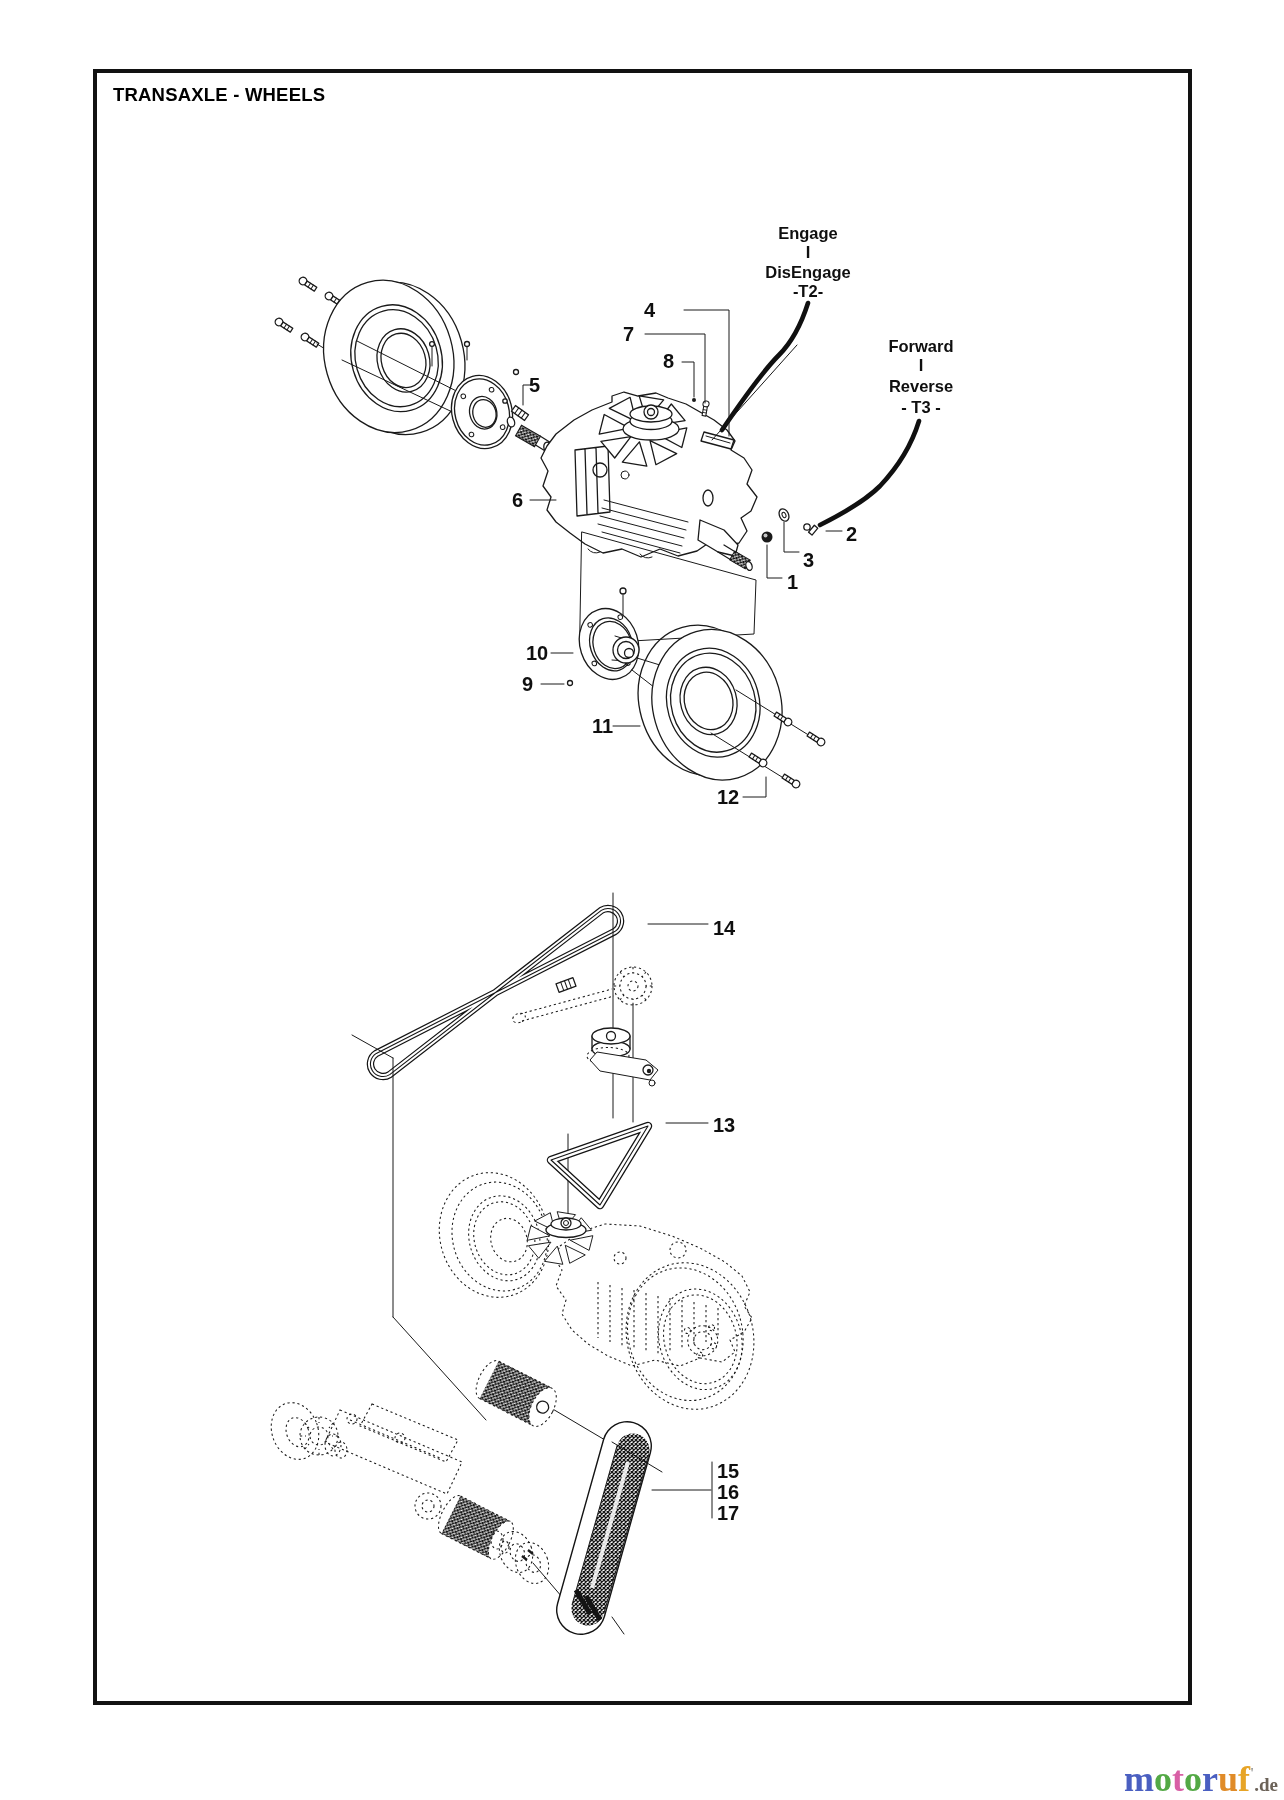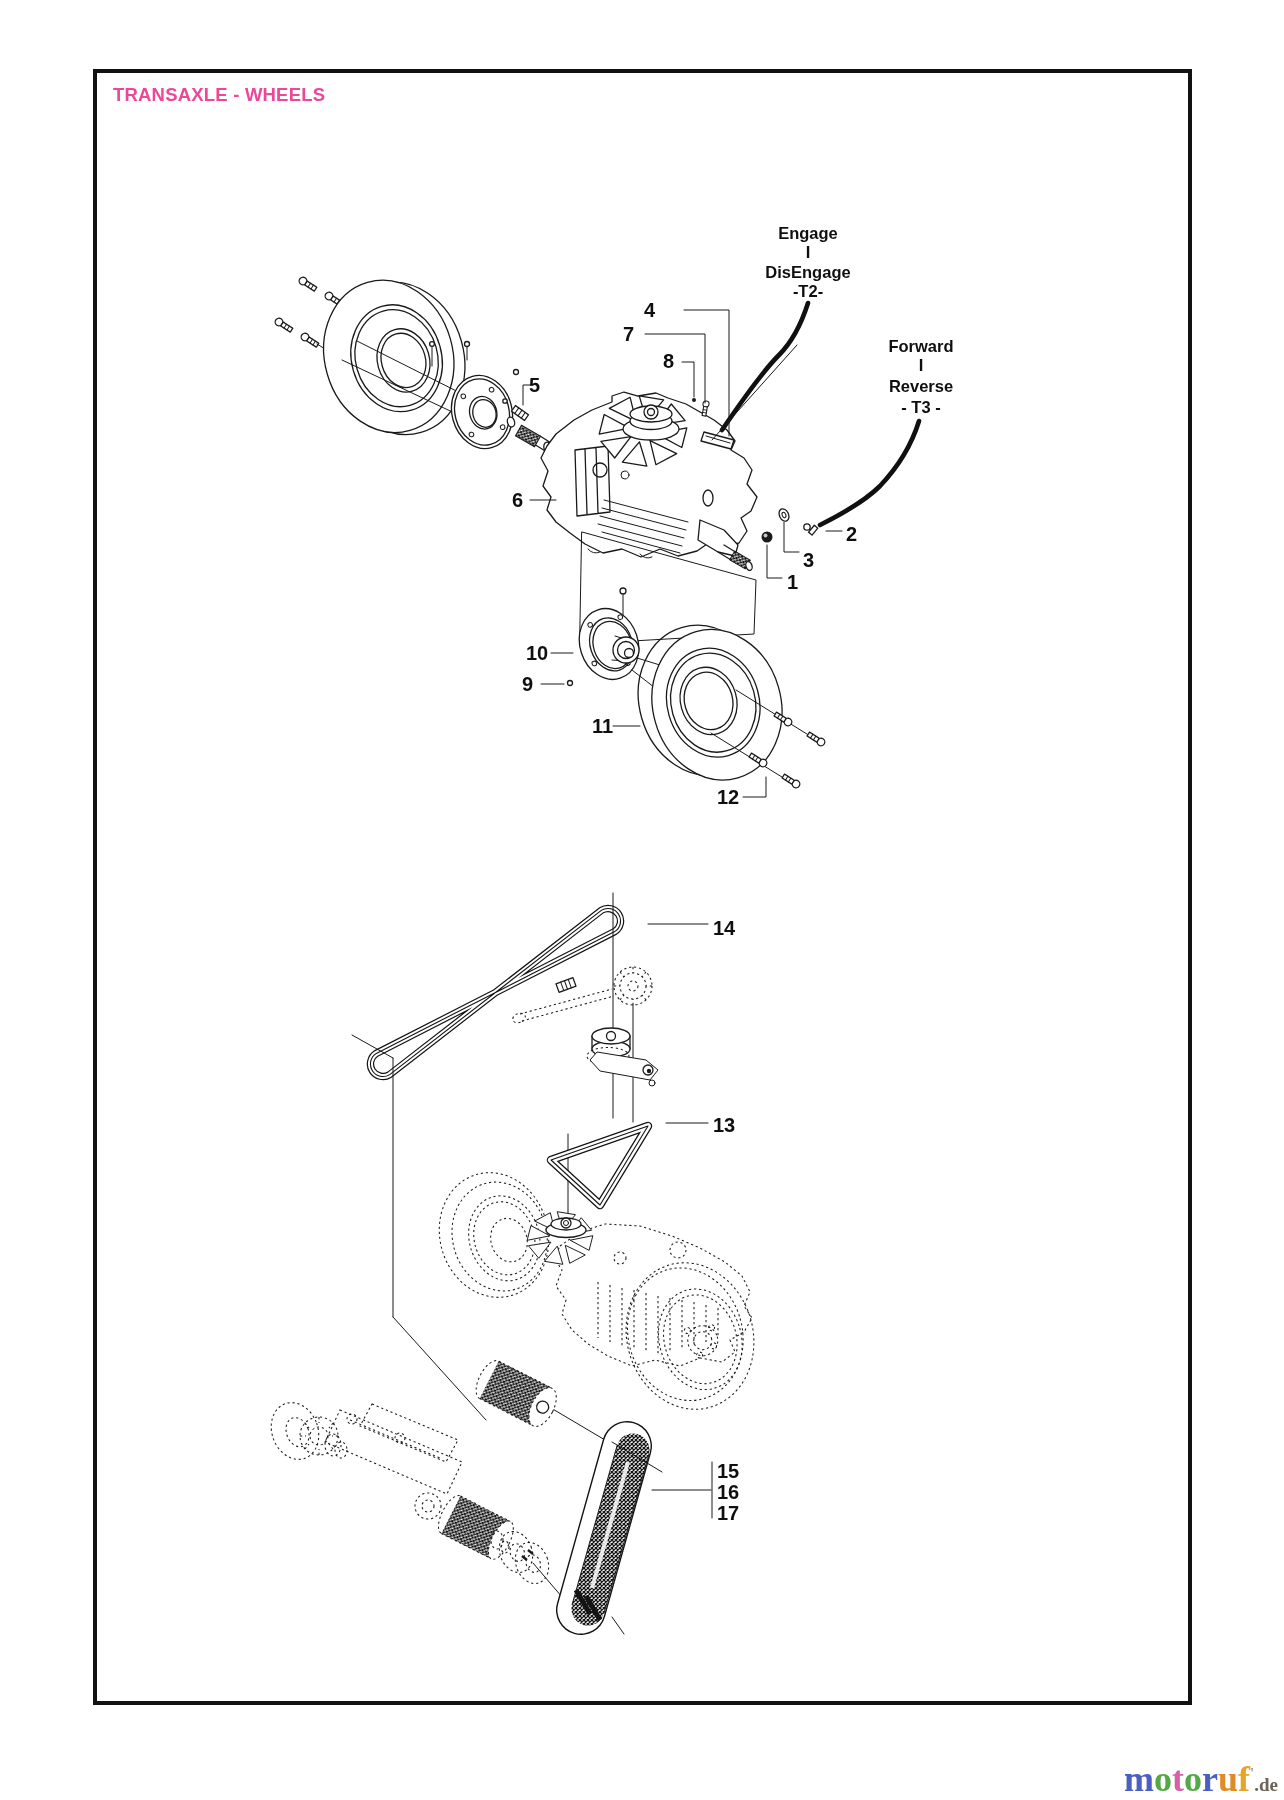--- a/index.html
+++ b/index.html
@@ -1,18 +1,18 @@
 <!DOCTYPE html>
 <html><head>
 <meta charset="utf-8">
 <style>
   html,body{margin:0;padding:0;background:#fff}
   #page{position:relative;width:1284px;height:1800px;background:#fff;font-family:"Liberation Sans",sans-serif;overflow:hidden}
   #frame{position:absolute;left:93px;top:69px;width:1099px;height:1636px;border:4px solid #121212;box-sizing:border-box}
-  #title{position:absolute;left:113px;top:84px;font-weight:700;font-size:18.5px;color:#ec4899;letter-spacing:.2px}
+  #title{position:absolute;left:113px;top:84px;font-weight:700;font-size:18.5px;color:#000000;letter-spacing:.2px}
   #art{position:absolute;left:0;top:0}
   .ln{stroke:#1a1a1a;fill:none;stroke-width:1.3;stroke-linecap:round;stroke-linejoin:round}
   .lnf{stroke:#1a1a1a;fill:#fff;stroke-width:1.3;stroke-linejoin:round}
   .thin{stroke-width:1}
   .dsh{stroke:#1a1a1a;fill:none;stroke-width:1.05;stroke-dasharray:2.2 2.8;stroke-linecap:butt}
   .dshf{stroke:#1a1a1a;fill:#fff;stroke-width:1.05;stroke-dasharray:2.2 2.8}
   .dk{fill:#1a1a1a;stroke:none}
   .lbl{font:700 20px "Liberation Sans",sans-serif;fill:#0f0f0f}
   .ann{font:700 16.5px "Liberation Sans",sans-serif;fill:#0f0f0f;text-anchor:middle}
   .cable{stroke:#101010;fill:none;stroke-width:4.6;stroke-linecap:round}

